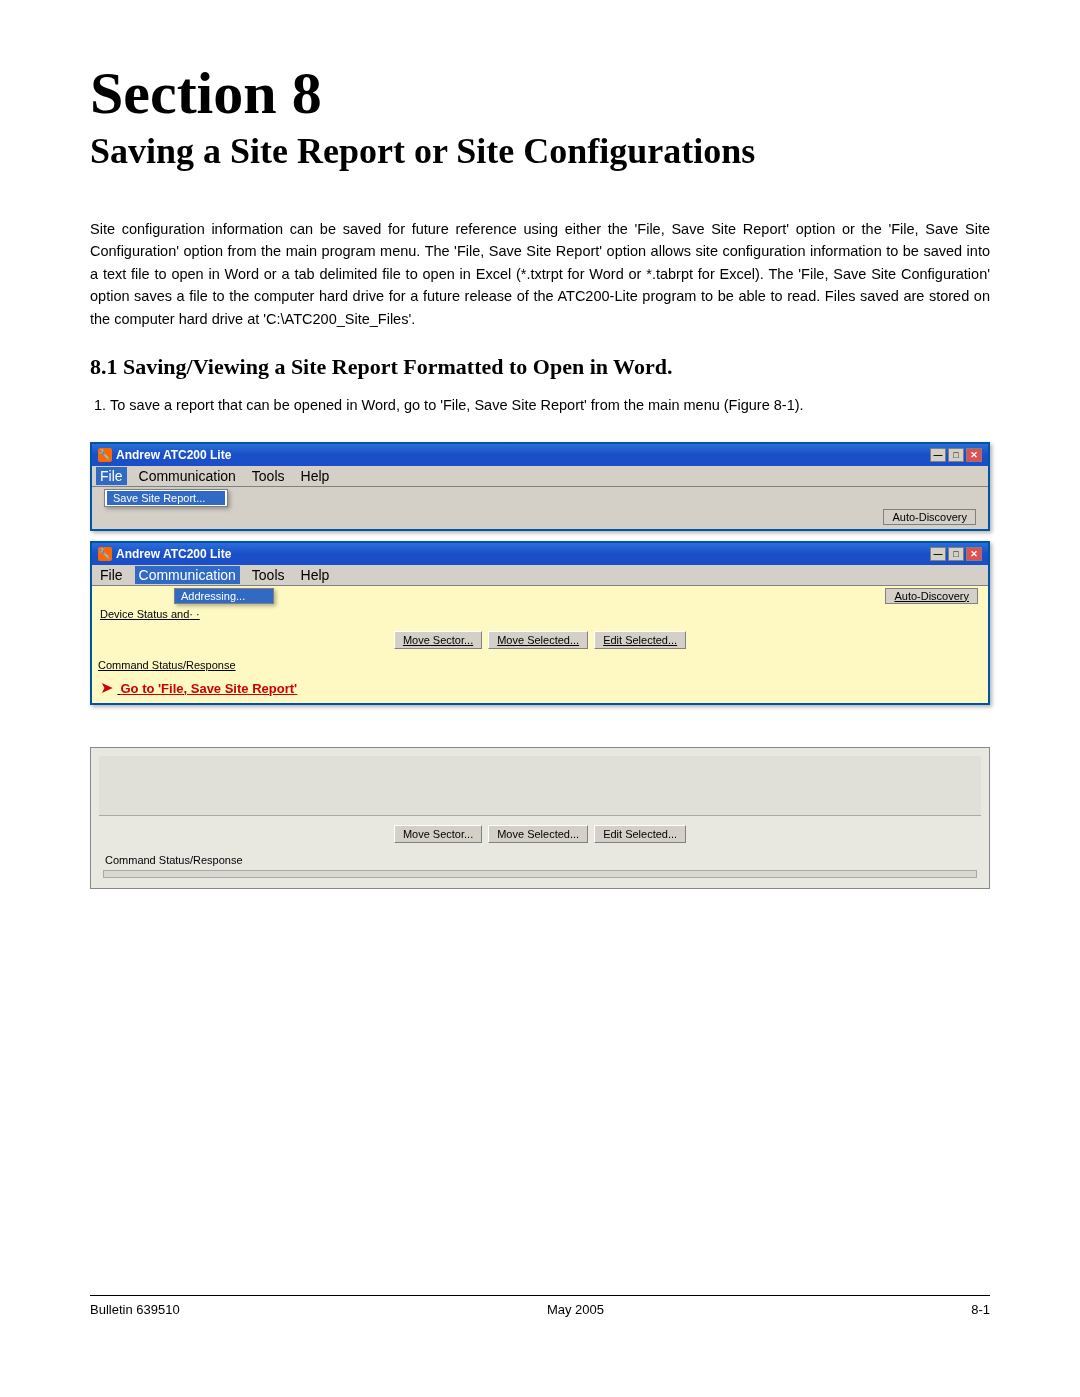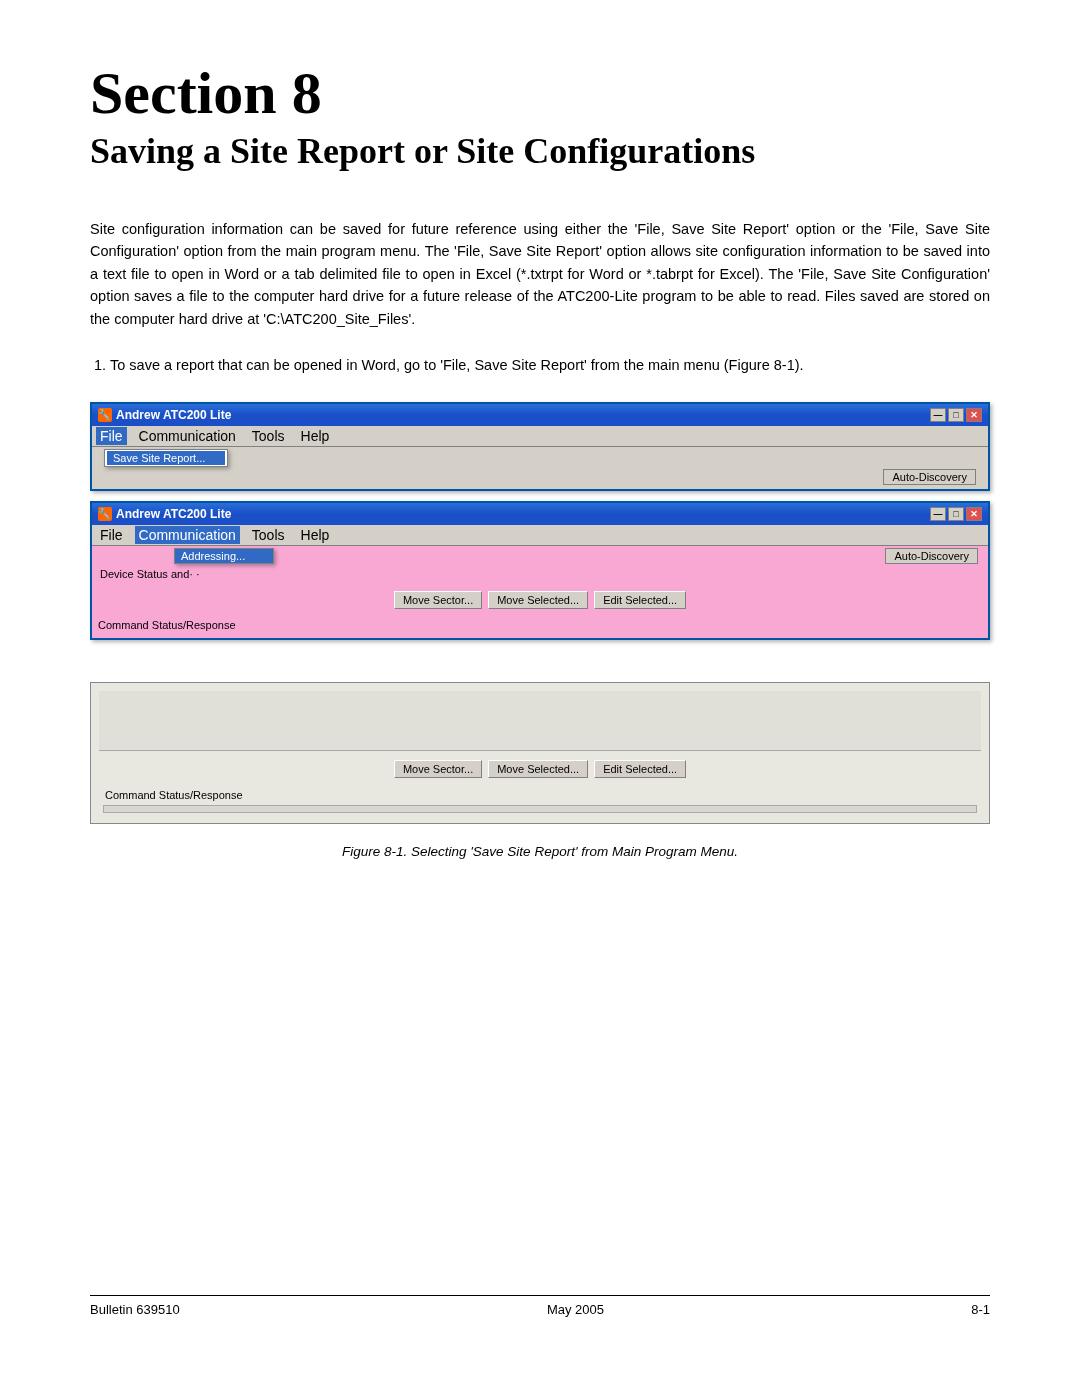--- a/index.html
+++ b/index.html
@@ -227,20 +227,21 @@
     <div class="section-title">
       <span>Section</span> <span>8</span>
     </div>
     <div class="section-subtitle">Saving a Site Report or Site Configurations</div>
   </div>
 
   <br>
 
   <p class="body-text">Site configuration information can be saved for future reference using either the 'File, Save Site Report' option or the 'File, Save Site Configuration' option from the main program menu. The 'File, Save Site Report' option allows site configuration information to be saved into a text file to open in Word or a tab delimited file to open in Excel (*.txtrpt for Word or *.tabrpt for Excel). The 'File, Save Site Configuration' option saves a file to the computer hard drive for a future release of the ATC200-Lite program to be able to read. Files saved are stored on the computer hard drive at 'C:\ATC200_Site_Files'.</p>
 
+  <div class="sub-heading">8.1 Saving/Viewing a Site Report Formatted to Open in Word.</div>
 
   <ol class="numbered-list">
     <li>
       <span>To save a report that can be opened in Word, go to 'File, Save Site Report' from the main menu (Figure 8-1).</span>
     </li>
   </ol>
 
   <div class="screenshot-group">
 
     <div class="win-window" style="margin-bottom:0;">
@@ -291,21 +292,21 @@
           <div class="win-btn win-btn-close">✕</div>
         </div>
       </div>
       <div class="win-menubar">
         <span class="win-menu-item">File</span>
         <span class="win-menu-item active">Communication</span>
         <span class="win-menu-item">Tools</span>
         <span class="win-menu-item">Help</span>
       </div>
 
-      <div style="background:#f9a8d4; padding:2px;">
+      <div style="background:#fef9c3; padding:2px;text-decoration:underline;">
         <div style="position:relative; display:flex; align-items:flex-start; gap:4px;">
 
           <div style="position:relative; margin-left:80px;">
             <div style="background:#fff; border:1px solid #808080; box-shadow:2px 2px 4px rgba(0,0,0,0.3); display:inline-block; min-width:100px;">
               <div style="background:#316ac5; color:#fff; padding:1px 16px 1px 6px; font-size:11px; font-family:Tahoma,Arial;">Addressing...</div>
             </div>
           </div>
           <div style="flex:1; display:flex; justify-content:flex-end; padding-right:8px;">
             <span style="font-size:11px; border:1px solid #808080; background:#d4d0c8; padding:1px 8px;">Auto-Discovery</span>
           </div>
@@ -317,39 +318,42 @@
         <div class="btn-row">
           <button class="xp-btn">Move Sector...</button>
           <button class="xp-btn">Move Selected...</button>
           <button class="xp-btn">Edit Selected...</button>
         </div>
         <div class="command-status">
           <span>Command Status/Response</span>
         </div>
         <div style="height:4px;"></div>
 
+        <div style="padding:2px 6px 4px 6px;">
+          <span class="red-arrow">➤</span>
+          <span class="go-to-text" style="display:inline;">Go to 'File, Save Site Report'</span>
+        </div>
       </div>
     </div>
 
   </div>
 
   <div class="screenshot2">
     <div style="height:60px; background:#e0e0d8; border-bottom:1px solid #aaa; margin-bottom:4px;"></div>
     <div class="btn-row">
       <button class="xp-btn">Move Sector...</button>
       <button class="xp-btn">Move Selected...</button>
       <button class="xp-btn">Edit Selected...</button>
     </div>
     <div style="padding:2px 6px; font-size:11px; font-family:Tahoma,Arial;">
       <span>Command Status/Response</span>
     </div>
     <div style="height:8px; background:#d8d8d0; border:1px solid #aaa; margin:2px 4px;"></div>
   </div>
 
-  <div class="caption">Figure 8-1. Selecting 'Save Site Report' from Main Program Menu.</div>
 
   <div class="footer">
     <span>Bulletin 639510</span>
     <span>May 2005</span>
     <span>8-1</span>
   </div>
 
 </div>
 
 </body></html>

